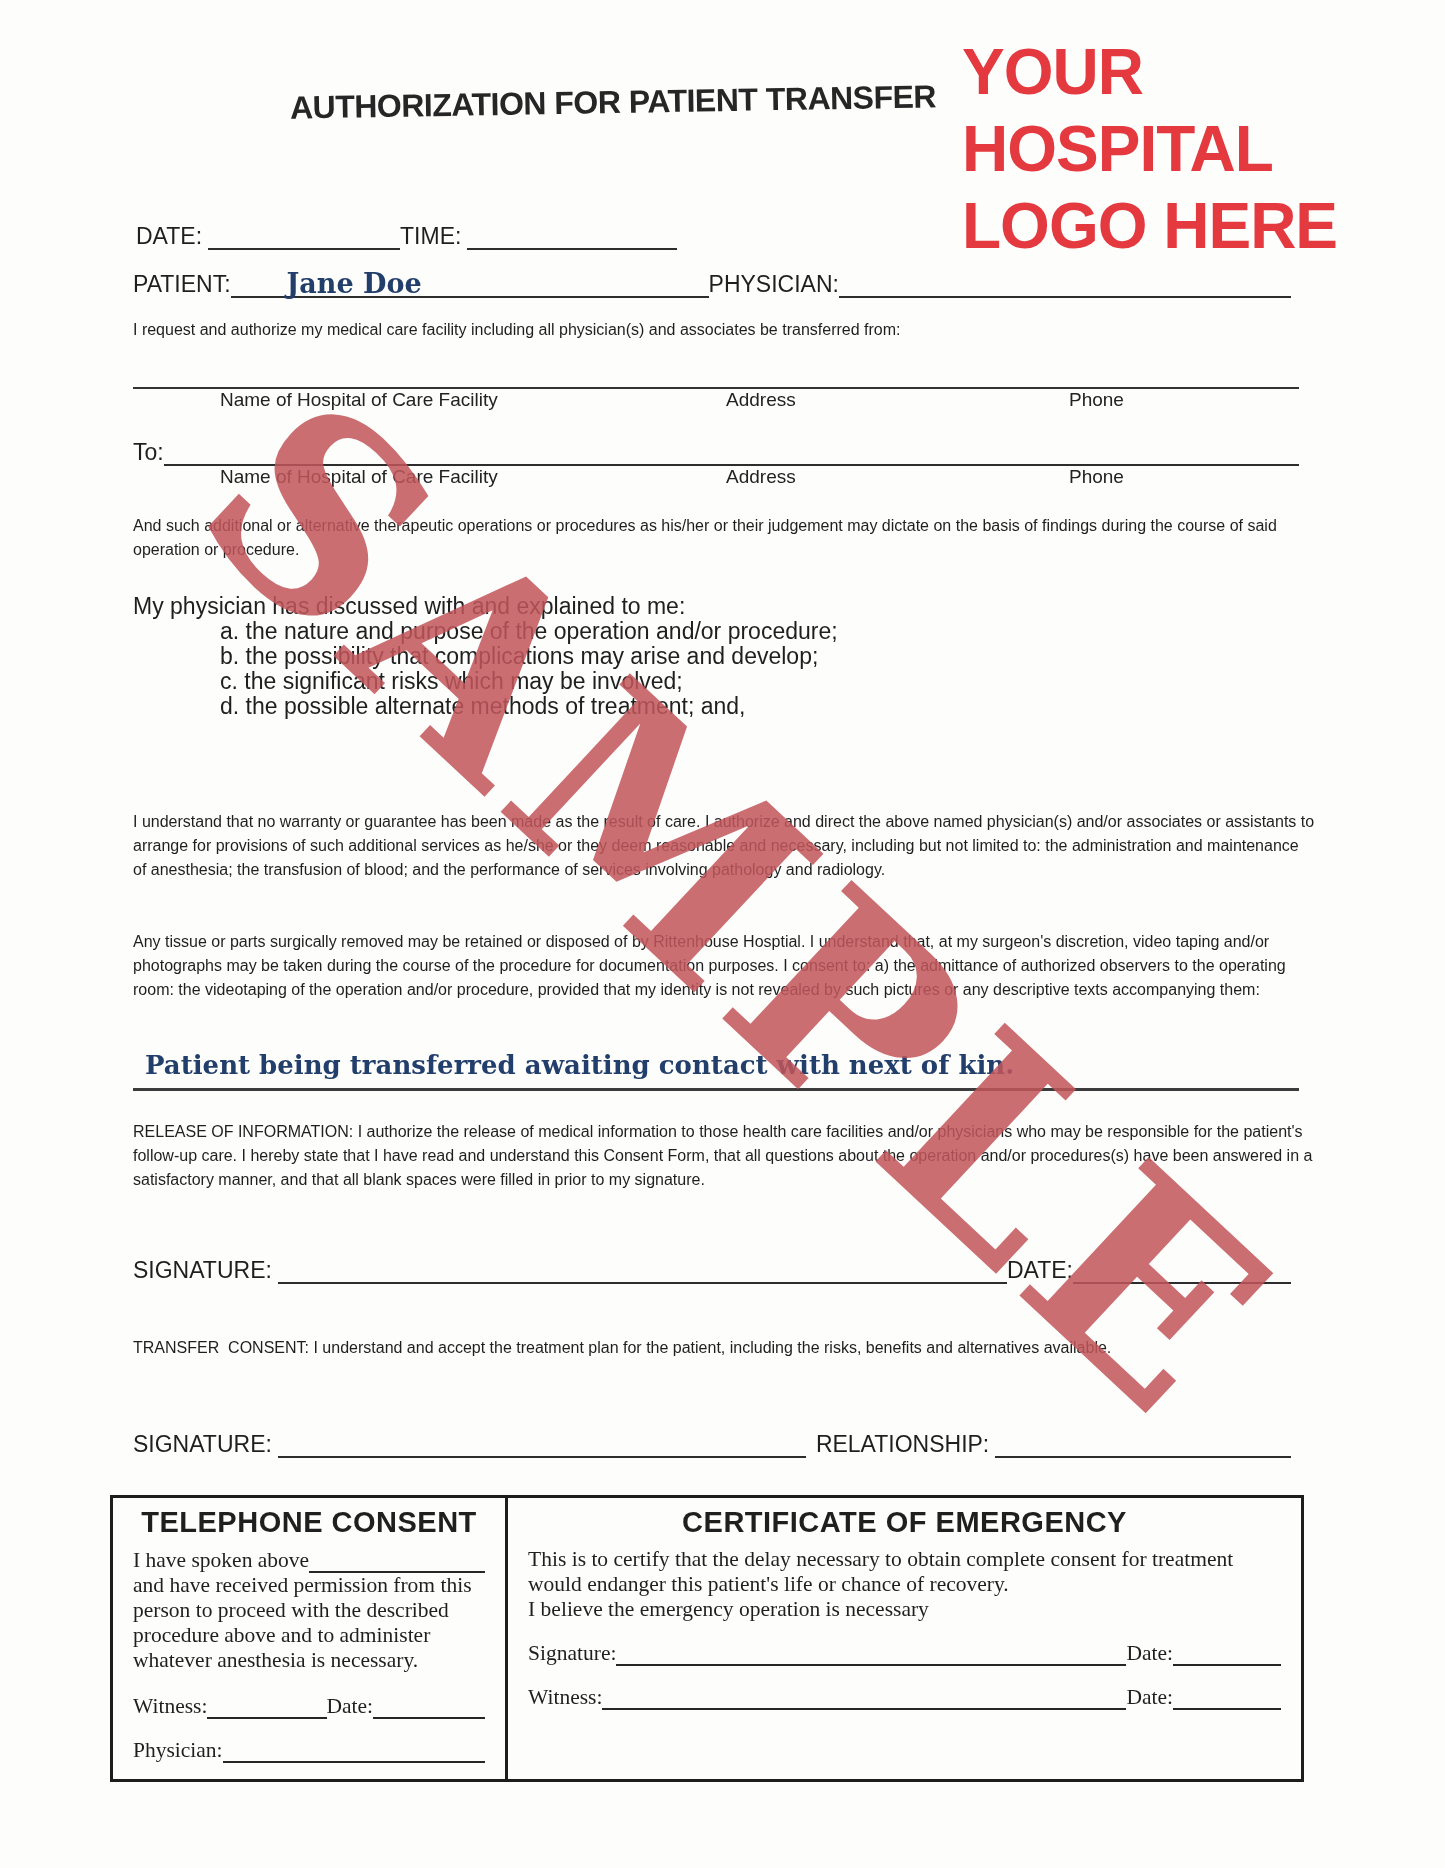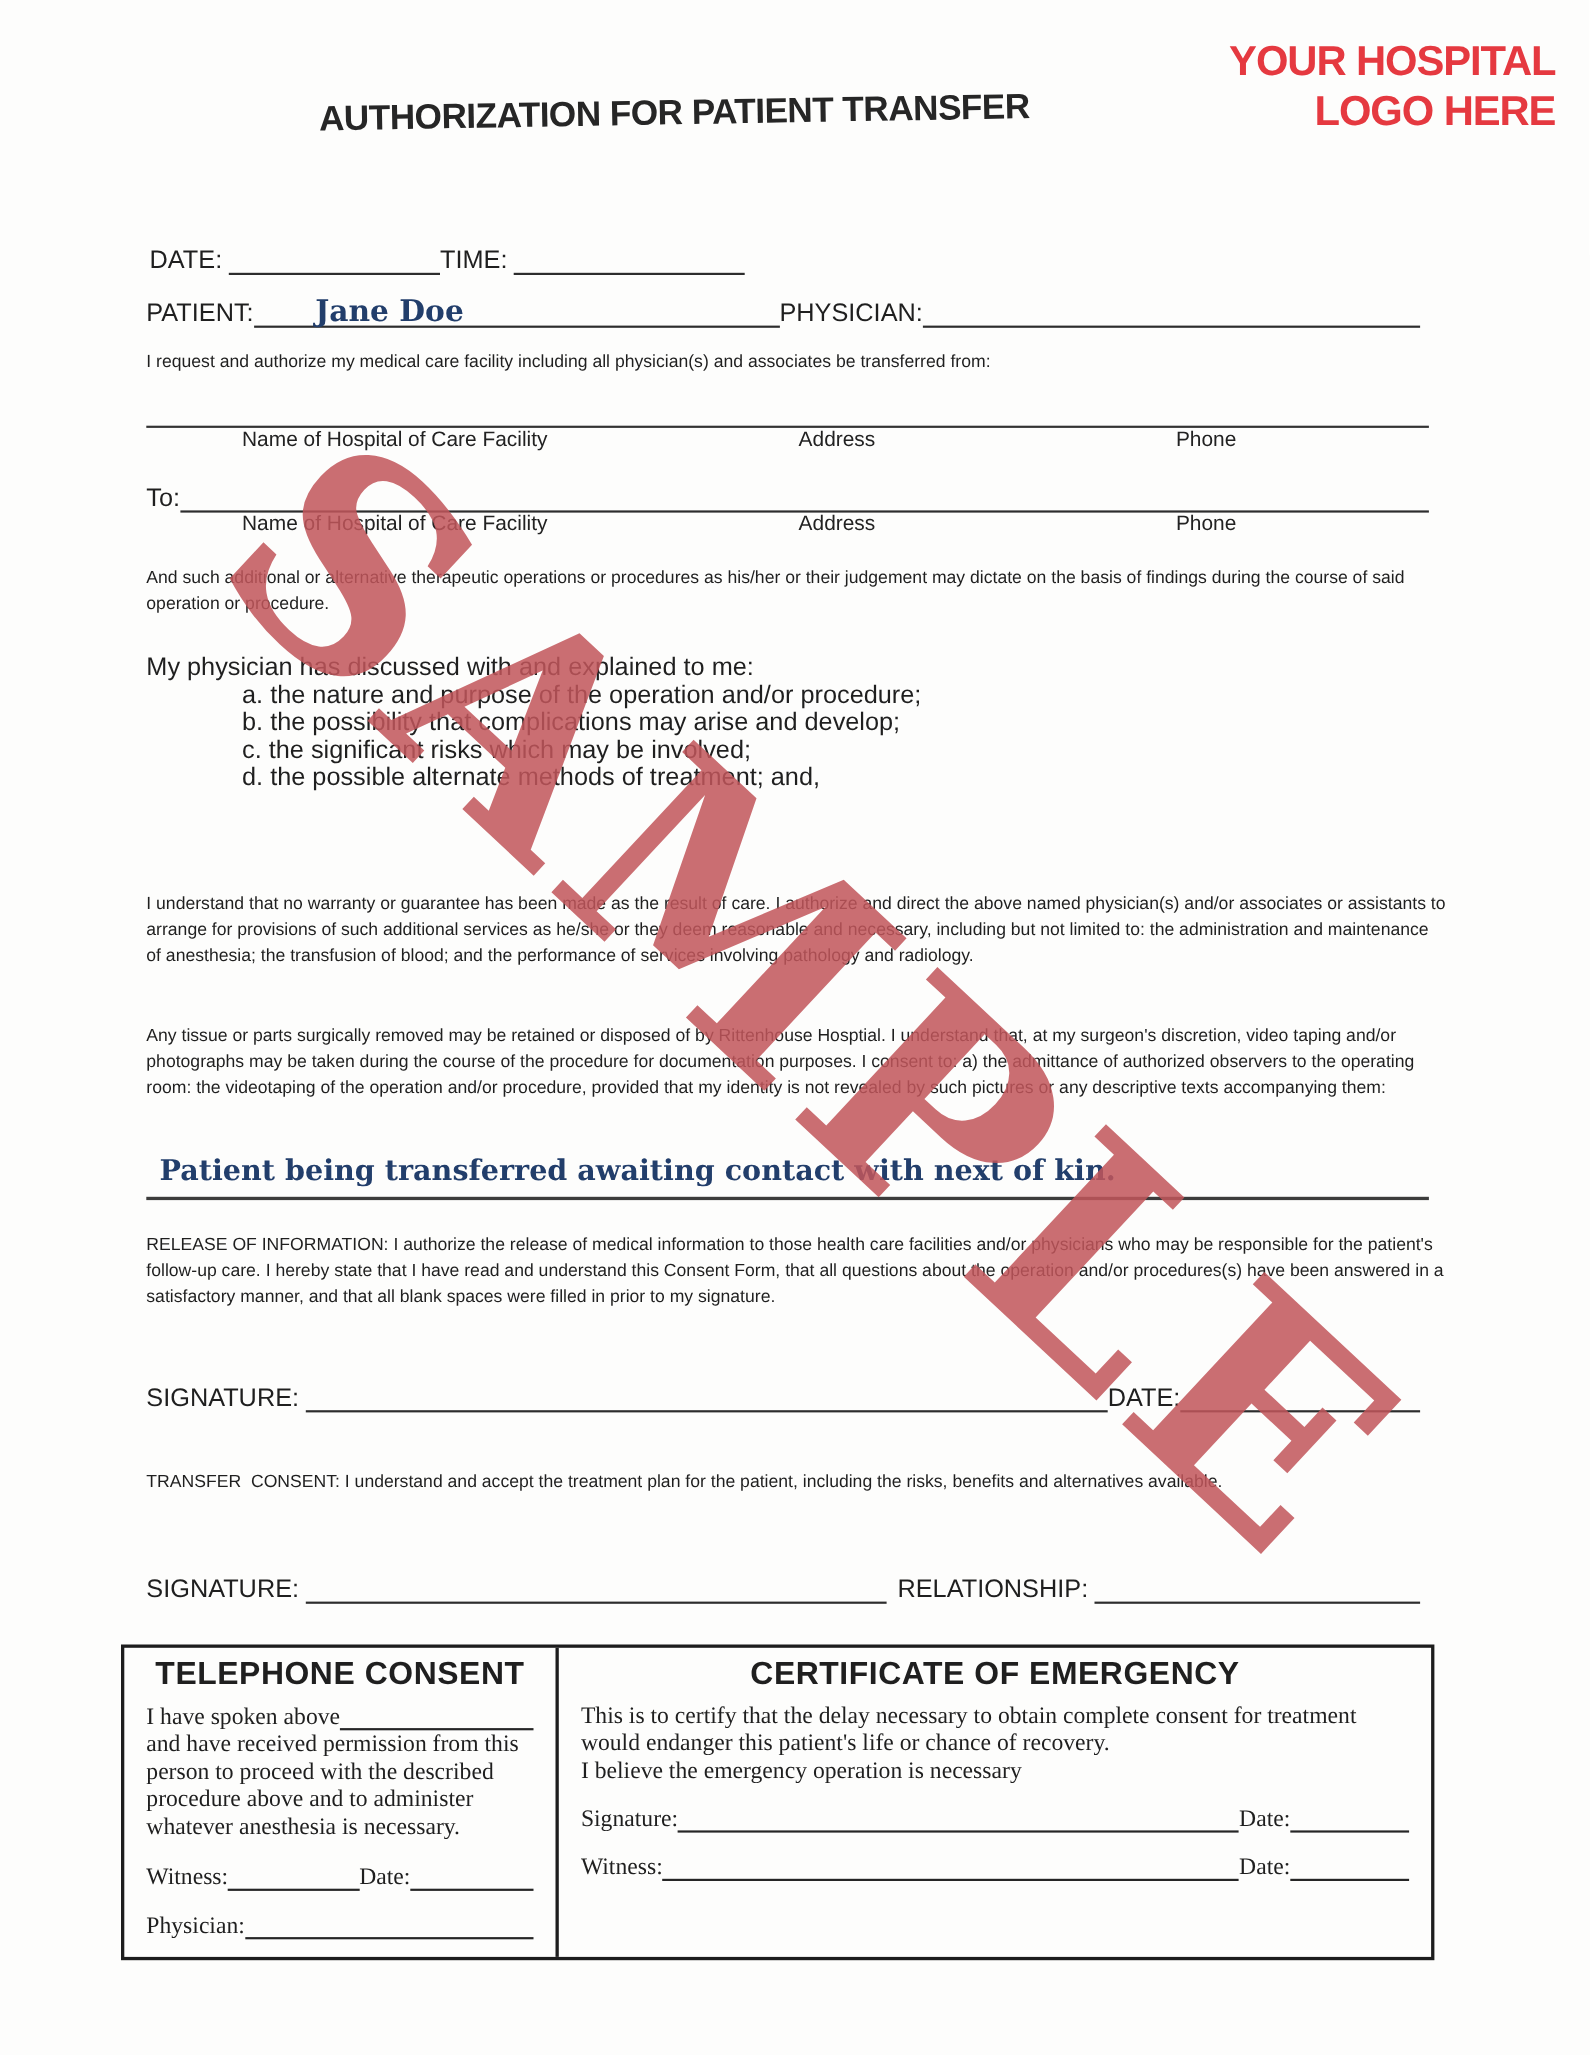--- a/index.html
+++ b/index.html
@@ -5,21 +5,21 @@
   html,body { margin:0; padding:0; background:#ffffff; }
   .page {
     position:relative; width:1445px; height:1868px; background:#fdfdfc;
     font-family:"Liberation Sans", sans-serif; color:#1f1f1f; overflow:hidden;
   }
   .abs { position:absolute; }
 
   
   .title { left:290px; top:84px; font-size:32px; font-weight:bold; letter-spacing:-0.5px;
            white-space:nowrap; transform:rotate(-1deg); color:#262626; }
-  .logo  { left:962px; top:34px; width:452px; text-align:right; font-size:38px;
+  .logo  { left:962px; top:34px; width:452px; text-align:left; font-size:64px;
            line-height:1.2; font-weight:bold; letter-spacing:-1px; }
 
   
   .watermark {
     left:338px; top:358px; transform:rotate(43deg); transform-origin:0 0;
     font-family:"DejaVu Serif", serif; font-weight:bold; font-size:260px;
     letter-spacing:14px; line-height:1; opacity:0.85; z-index:6;
     pointer-events:none; white-space:nowrap;
   }
 

